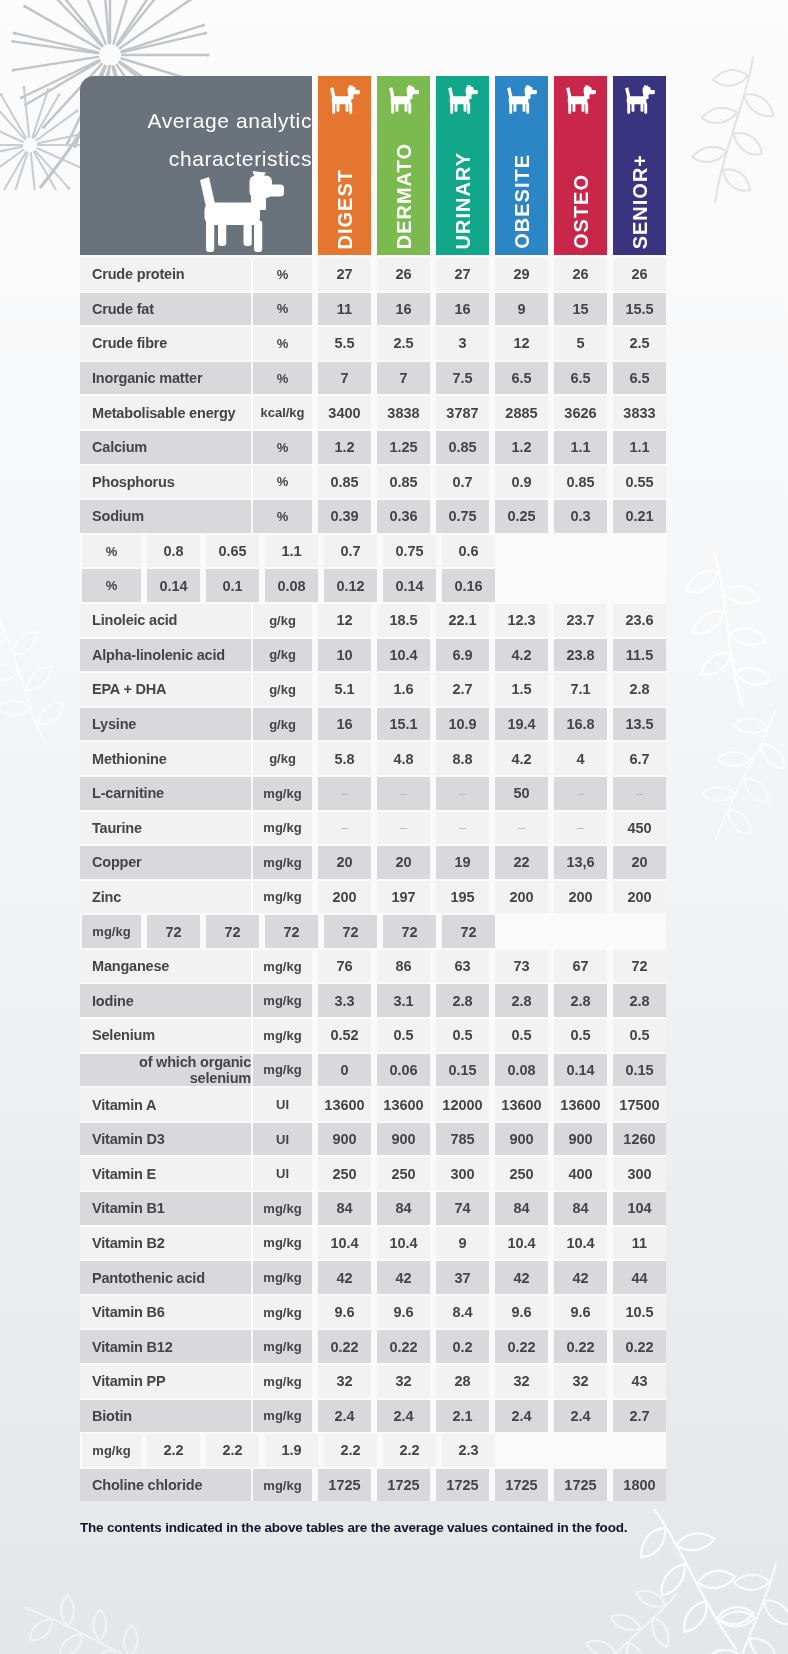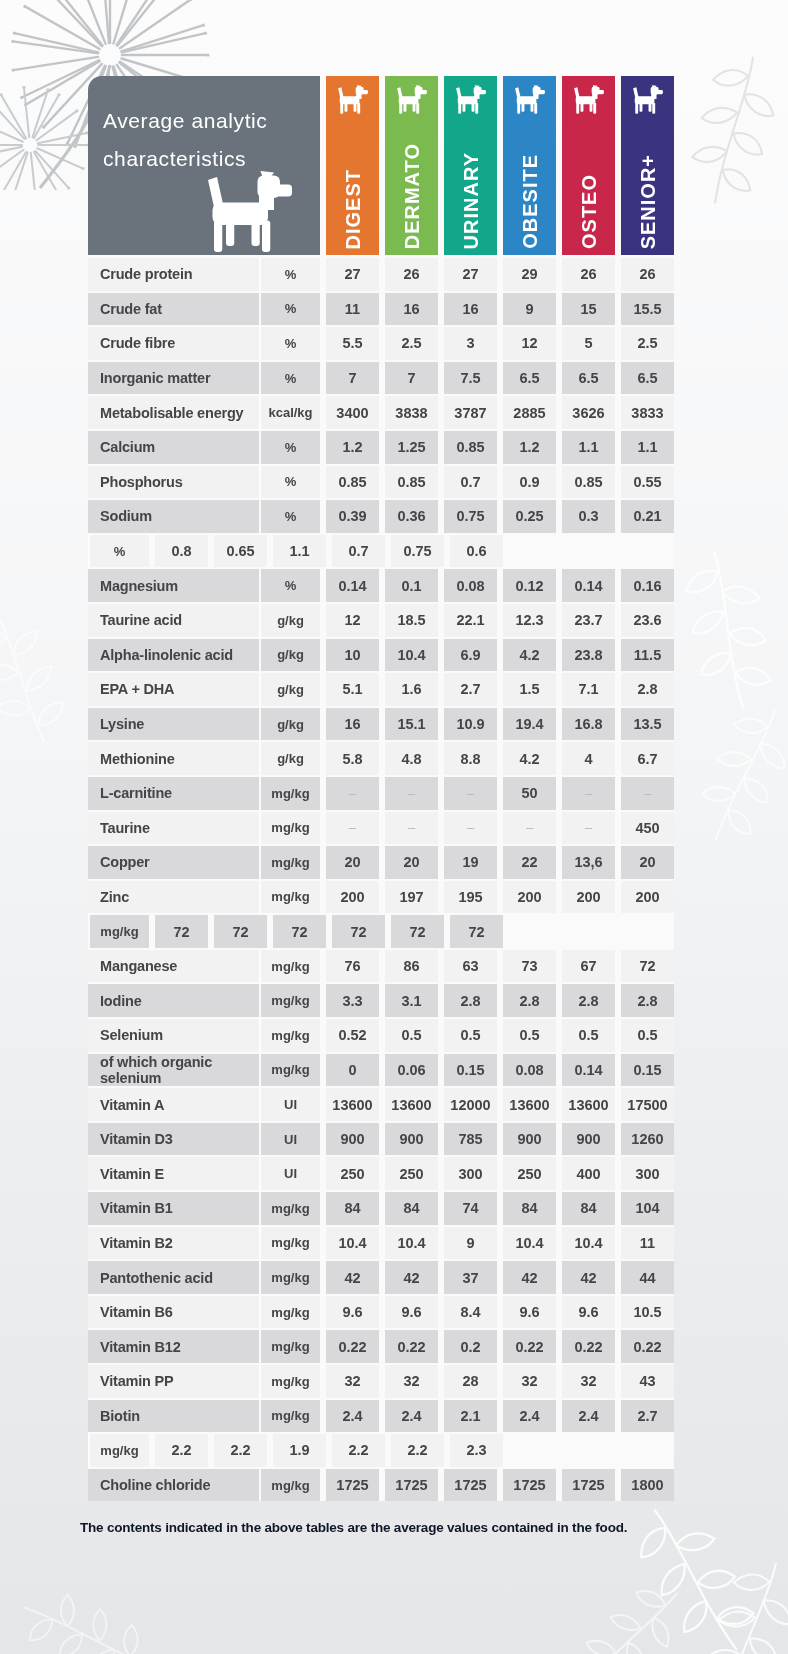--- a/index.html
+++ b/index.html
@@ -4,21 +4,21 @@
 <style>
   html,body{margin:0;padding:0;}
   body{
     width:788px;height:1654px;position:relative;overflow:hidden;
     font-family:"Liberation Sans", sans-serif;
     background:linear-gradient(180deg,#FCFCFD 0%,#F4F5F6 45%,#EAEBED 80%,#E5E6E8 100%);
   }
   .deco{position:absolute;pointer-events:none;}
 
   
-  .sheet{position:absolute;left:88px;top:76px;width:586px;}
+  .sheet{position:absolute;left:80px;top:76px;width:586px;text-align:right;}
   .head-row{display:flex;height:179px;margin-bottom:3px;}
   .corner-box{
     width:232px;margin-right:6px;background:#6A737C;border-radius:14px 0 0 0;
     position:relative;color:#fff;box-sizing:border-box;padding:26px 0 0 15px;
   }
   .corner-title{font-size:21px;font-weight:400;letter-spacing:.6px;line-height:1.82;}
   .corner-dog{position:absolute;right:22px;bottom:0;width:96px;height:84px;color:#fff;}
   .col-head{width:53px;margin-right:6px;position:relative;color:#fff;}
   .col-head:last-child{margin-right:0;}
   .col-dog{position:absolute;top:9px;left:50%;transform:translateX(-50%);width:34px;height:30px;}
@@ -333,31 +333,30 @@
       <div class="row">
         <div class="cell cell-unit">%</div>
         <div class="cell cell-val">0.8</div>
         <div class="cell cell-val">0.65</div>
         <div class="cell cell-val">1.1</div>
         <div class="cell cell-val">0.7</div>
         <div class="cell cell-val">0.75</div>
         <div class="cell cell-val">0.6</div>
       </div>
       <div class="row">
-        <div class="cell cell-label">Magnesium</div>
         <div class="cell cell-unit">%</div>
         <div class="cell cell-val">0.14</div>
         <div class="cell cell-val">0.1</div>
         <div class="cell cell-val">0.08</div>
         <div class="cell cell-val">0.12</div>
         <div class="cell cell-val">0.14</div>
         <div class="cell cell-val">0.16</div>
       </div>
       <div class="row">
-        <div class="cell cell-label">Taurine acid</div>
+        <div class="cell cell-label">Linoleic acid</div>
         <div class="cell cell-unit">g/kg</div>
         <div class="cell cell-val">12</div>
         <div class="cell cell-val">18.5</div>
         <div class="cell cell-val">22.1</div>
         <div class="cell cell-val">12.3</div>
         <div class="cell cell-val">23.7</div>
         <div class="cell cell-val">23.6</div>
       </div>
       <div class="row">
         <div class="cell cell-label">Alpha-linolenic acid</div>

